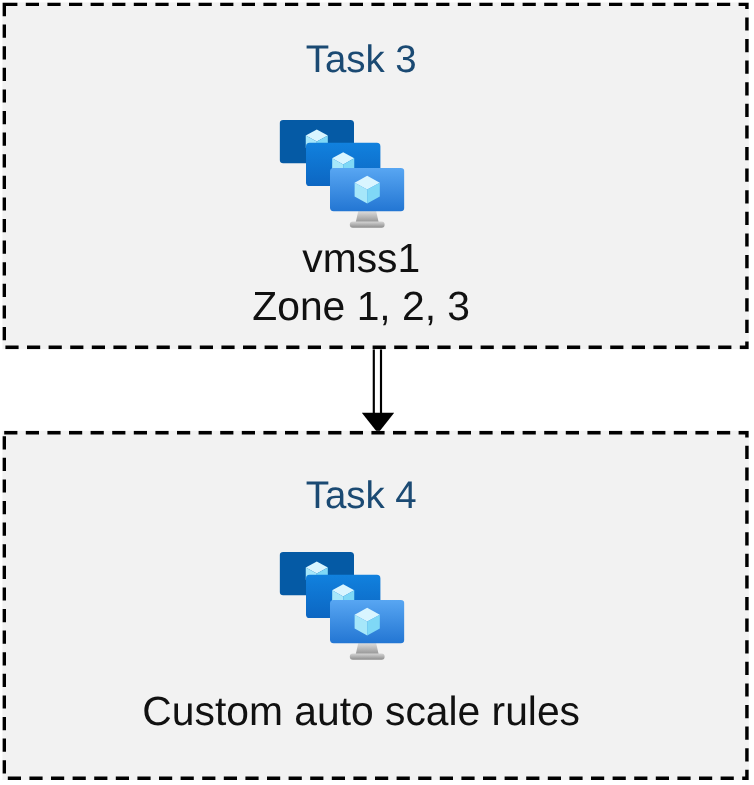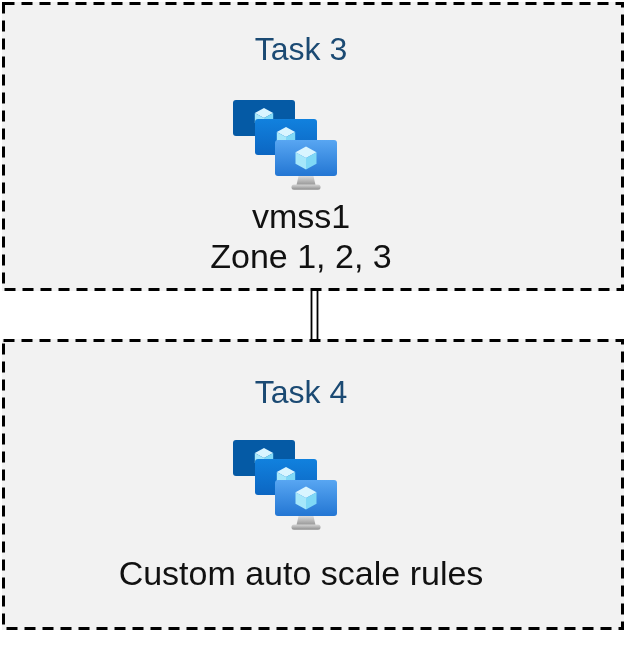--- a/index.html
+++ b/index.html
@@ -12,21 +12,21 @@
   .canvas { position: relative; width: 628px; height: 654px; background: #fff; padding-left: 24px; }
 
   .task-box {
     position: absolute;
     left: 2px;
     width: 622px;
     background: var(--box-fill, #f2f2f2);
     box-sizing: border-box;
   }
   #task3-box { top: 2px; height: 289px; }
-  #task4-box { top: 339px; height: 291px; }
+  #task4-box { top: 359px; height: 291px; }
 
   .box-border {
     position: absolute; left: 0; top: 0;
     pointer-events: none;
   }
 
   .box-title {
     position: absolute; left: 0; width: 100%;
     text-align: center;
     transform: translateX(-12px);

